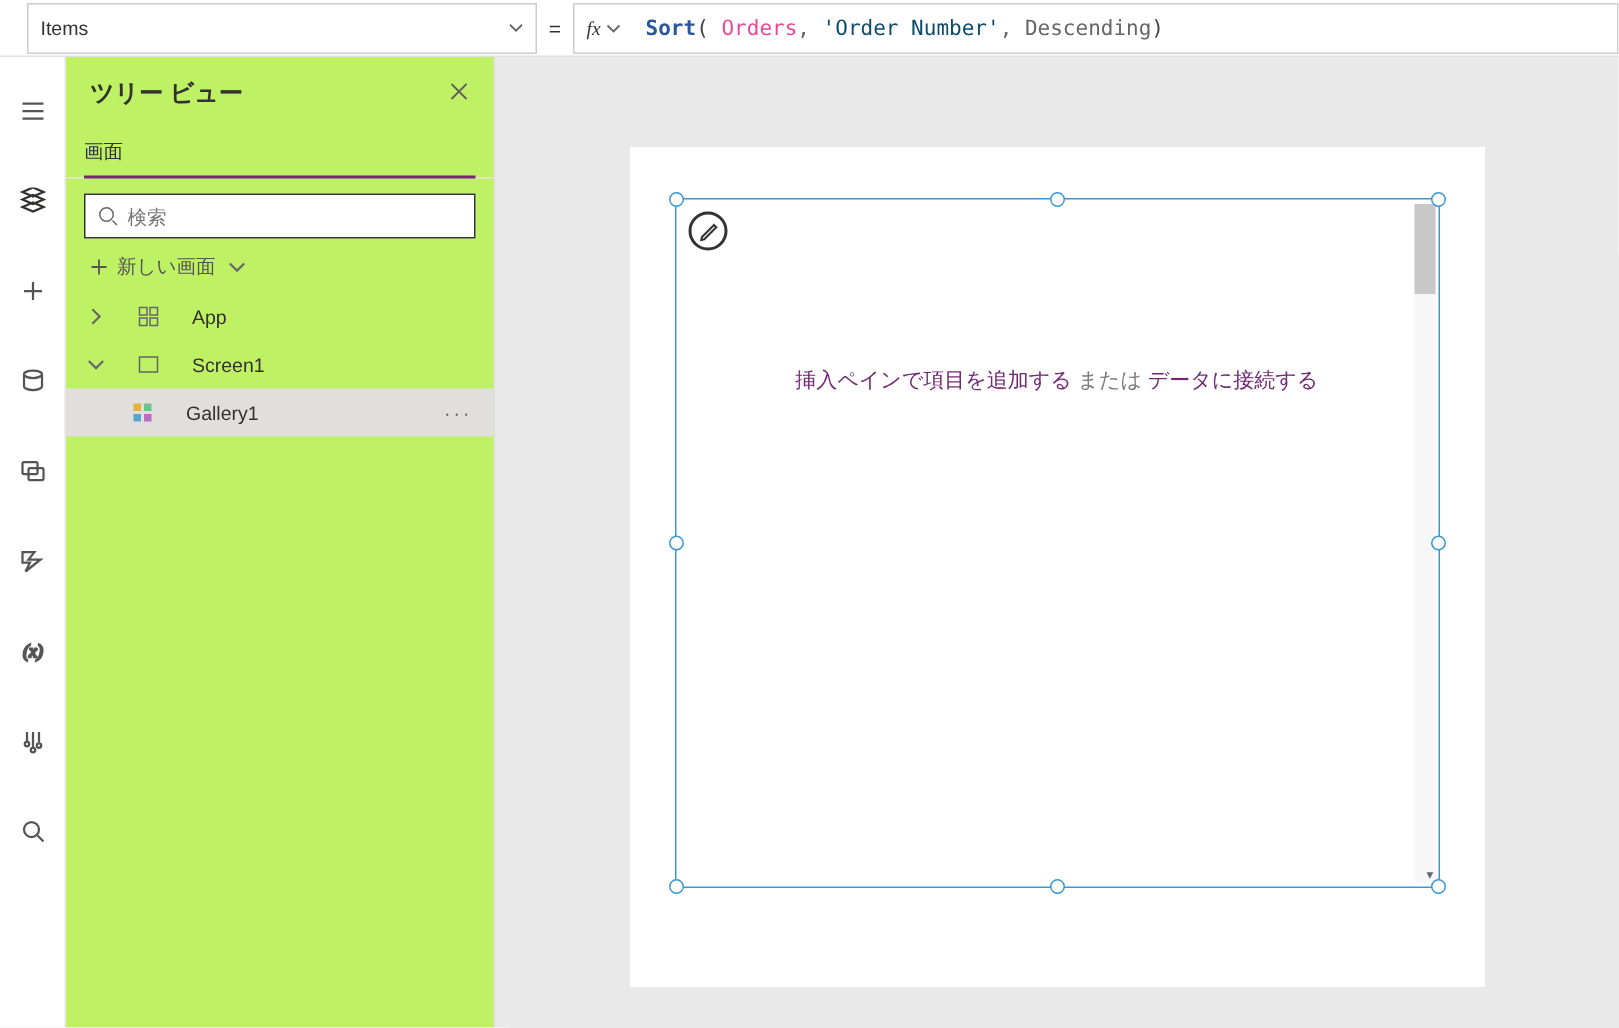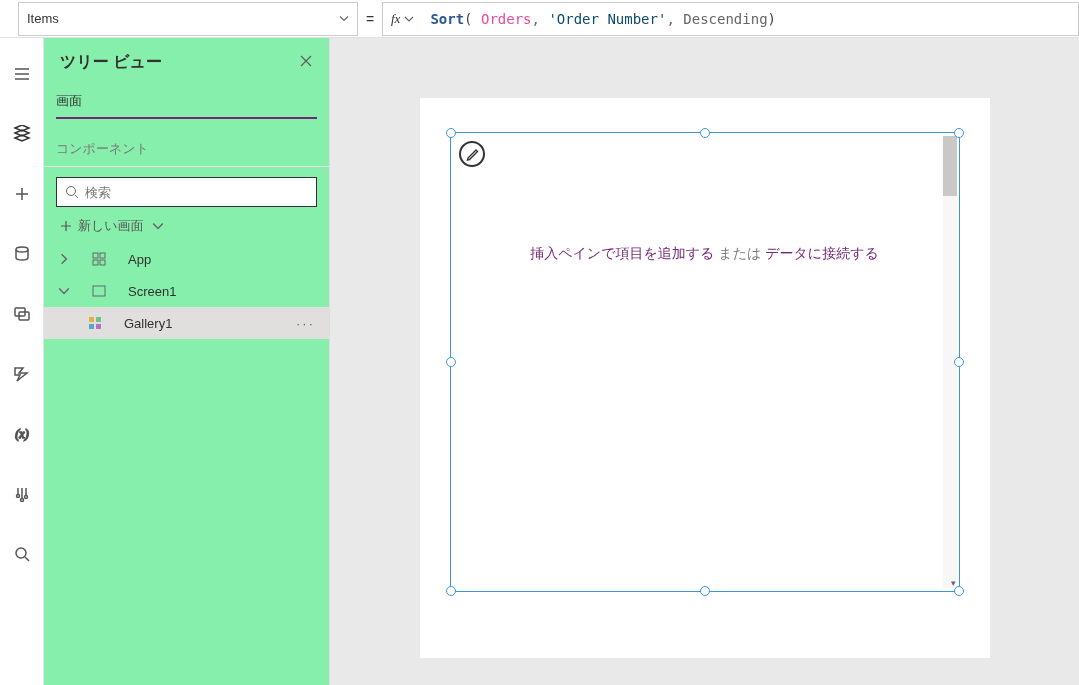--- a/index.html
+++ b/index.html
@@ -117,21 +117,21 @@
       bottom: 4px;
       width: 2px;
       background: #0078d4;
       display: none;
     }
     .rail svg { width: 18px; height: 18px; stroke: currentColor; fill: none; stroke-width: 1.5; }
 
     
     .tree-panel {
       width: 286px;
-      background: #86efac;
+      background: #bef264;
       border-right: 1px solid #ddd;
       display: flex;
       flex-direction: column;
     }
     .tree-header {
       display: flex;
       align-items: center;
       justify-content: space-between;
       height: 48px;
       padding: 0 16px;
@@ -405,21 +405,20 @@
       <div class="tree-header">
         <span class="tree-title">ツリー ビュー</span>
         <span class="close-icon">
           <svg viewBox="0 0 14 14" stroke="#605e5c" stroke-width="1.2">
               <path d="M2 2 L12 12 M12 2 L2 12"></path>
             </svg>
         </span>
       </div>
       <div class="tree-tabs">
         <div class="tree-tab active">画面</div>
-        <div class="tree-tab">コンポーネント</div>
       </div>
       <div class="search-wrap">
         <div class="search-box">
           <svg viewBox="0 0 14 14" stroke="#666" fill="none">
               <circle cx="6" cy="6" r="4.5"></circle>
               <path d="M10 10 L13 13"></path>
             </svg>
           <input type="text" placeholder="検索" style="">
         </div>
       </div>

